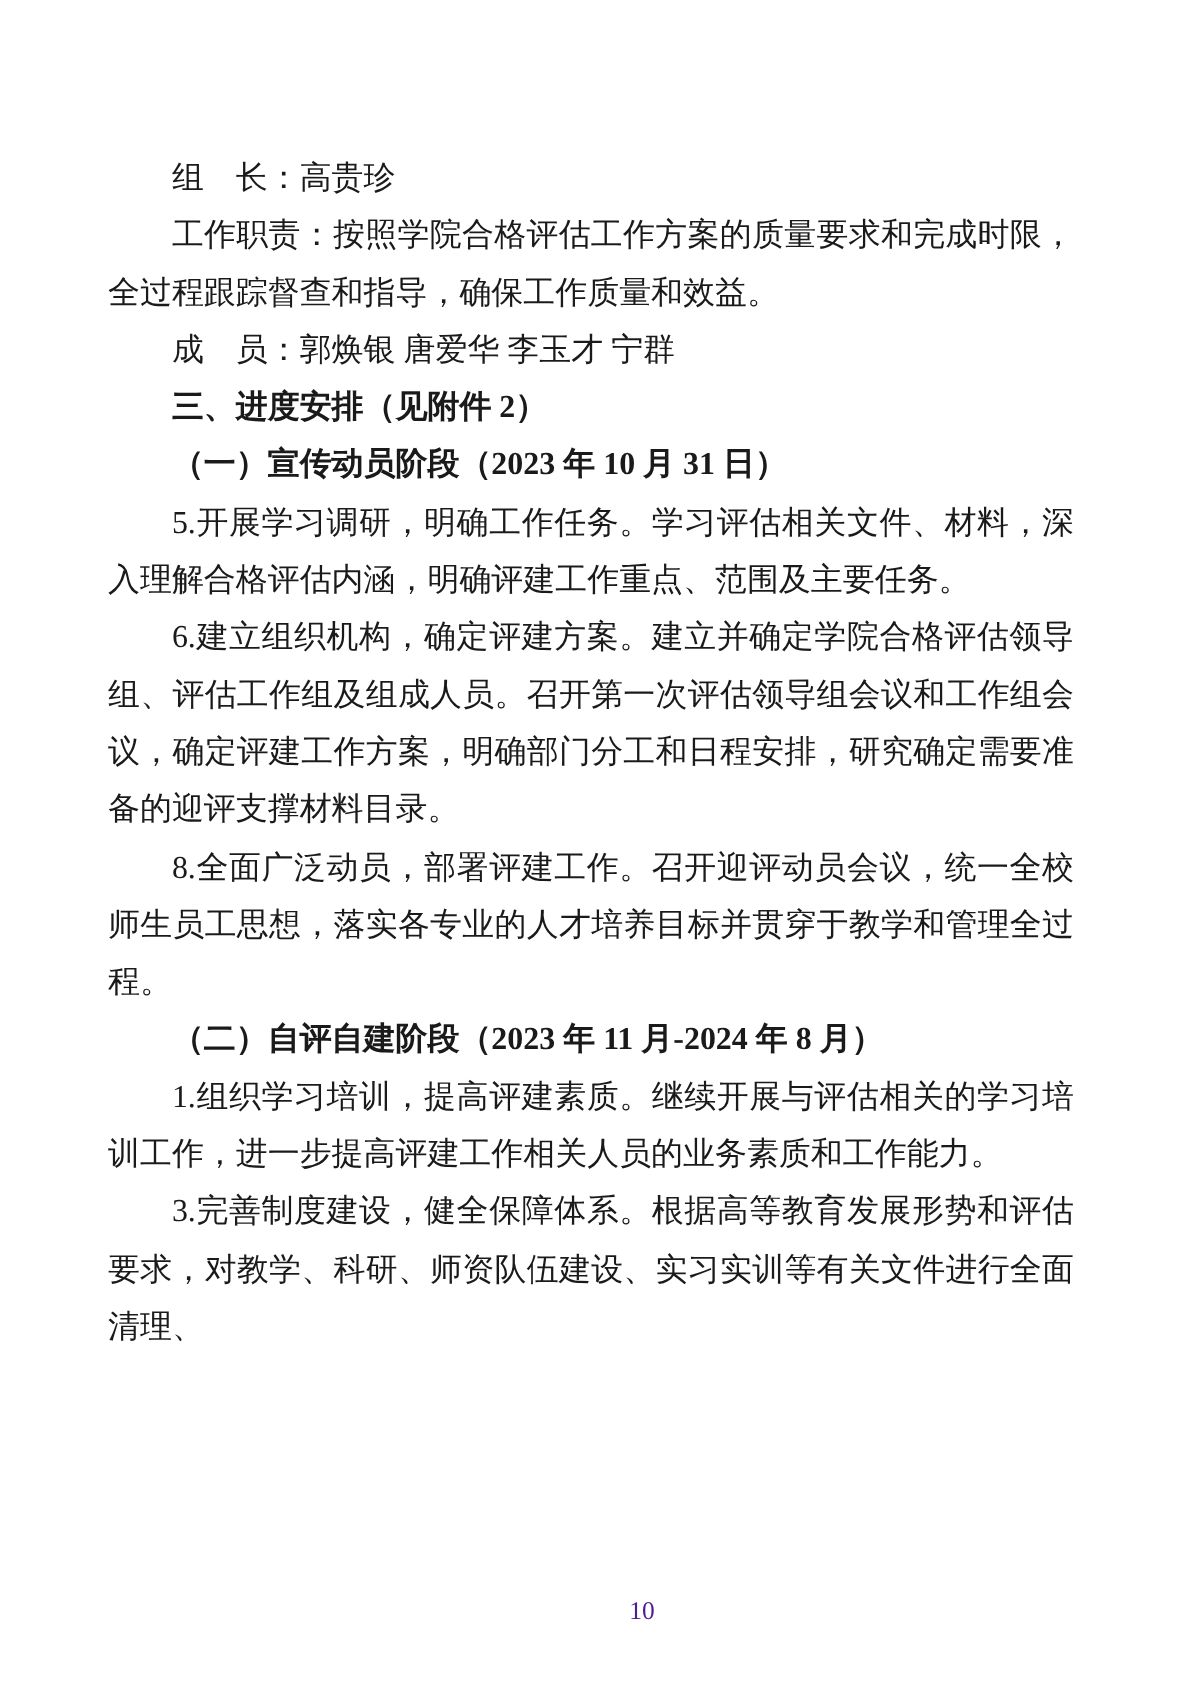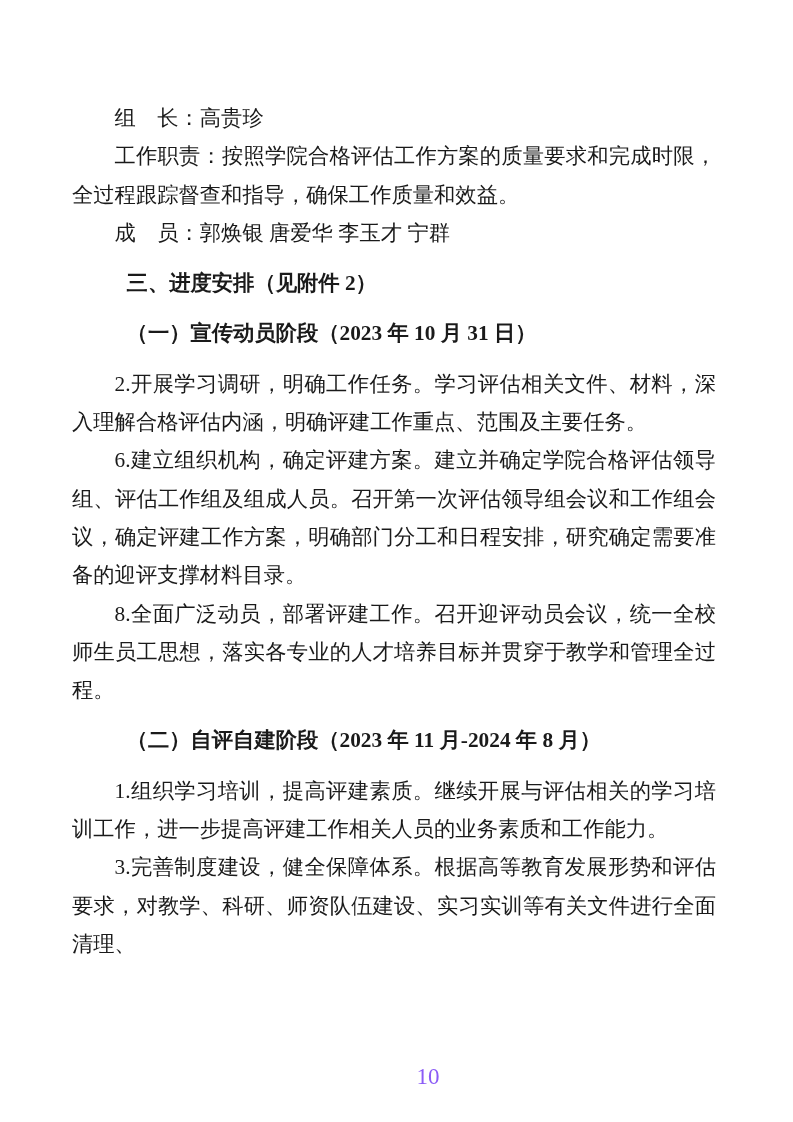--- a/index.html
+++ b/index.html
@@ -26,48 +26,48 @@
     line-height: 38.3px;
     text-align: justify;
     text-justify: inter-ideograph;
   }
   .para {
     margin: 0;
     text-indent: 2em;
     font-weight: normal;
   }
   .heading {
-    margin: 12px;
+    margin: 0;
     text-indent: 2em;
     font-weight: bold;
   }
   .page-footer {
     position: absolute;
     top: 1064px;
     left: 0;
     width: 100%;
     box-sizing: border-box;
     padding-left: 63px;
     text-align: center;
     font-family: "Liberation Serif", "DejaVu Serif", serif;
-    font-size: 23px;
-    color: #8b5cf6;
+    font-size: 17px;
+    color: #4c1d95;
   }
 </style>
 </head>
 <body>
 
 <div class="page">
   <div class="doc-body">
     <p class="para">组　长：高贵珍</p>
     <p class="para">工作职责：按照学院合格评估工作方案的质量要求和完成时限，全过程跟踪督查和指导，确保工作质量和效益。</p>
     <p class="para">成　员：郭焕银 唐爱华 李玉才 宁群</p>
     <p class="heading">三、进度安排（见附件 2）</p>
     <p class="heading">（一）宣传动员阶段（2023 年 10 月 31 日）</p>
-    <p class="para">2.开展学习调研，明确工作任务。学习评估相关文件、材料，深入理解合格评估内涵，明确评建工作重点、范围及主要任务。</p>
+    <p class="para">5.开展学习调研，明确工作任务。学习评估相关文件、材料，深入理解合格评估内涵，明确评建工作重点、范围及主要任务。</p>
     <p class="para">6.建立组织机构，确定评建方案。建立并确定学院合格评估领导组、评估工作组及组成人员。召开第一次评估领导组会议和工作组会议，确定评建工作方案，明确部门分工和日程安排，研究确定需要准备的迎评支撑材料目录。</p>
     <p class="para">8.全面广泛动员，部署评建工作。召开迎评动员会议，统一全校师生员工思想，落实各专业的人才培养目标并贯穿于教学和管理全过程。</p>
     <p class="heading">（二）自评自建阶段（2023 年 11 月-2024 年 8 月）</p>
     <p class="para">1.组织学习培训，提高评建素质。继续开展与评估相关的学习培训工作，进一步提高评建工作相关人员的业务素质和工作能力。</p>
     <p class="para">3.完善制度建设，健全保障体系。根据高等教育发展形势和评估要求，对教学、科研、师资队伍建设、实习实训等有关文件进行全面清理、</p>
   </div>
   <div class="page-footer">10</div>
 </div>
 
 </body></html>

